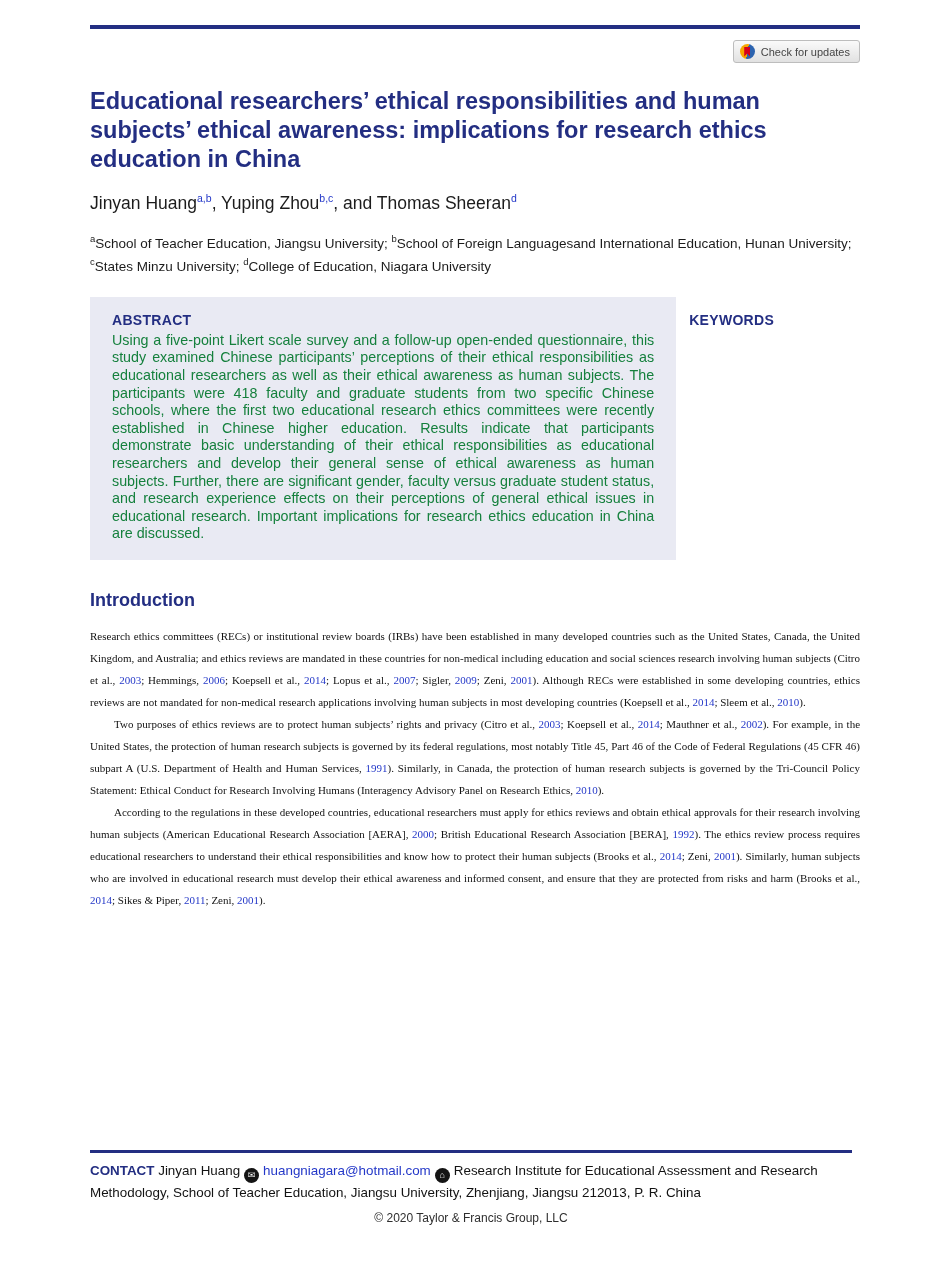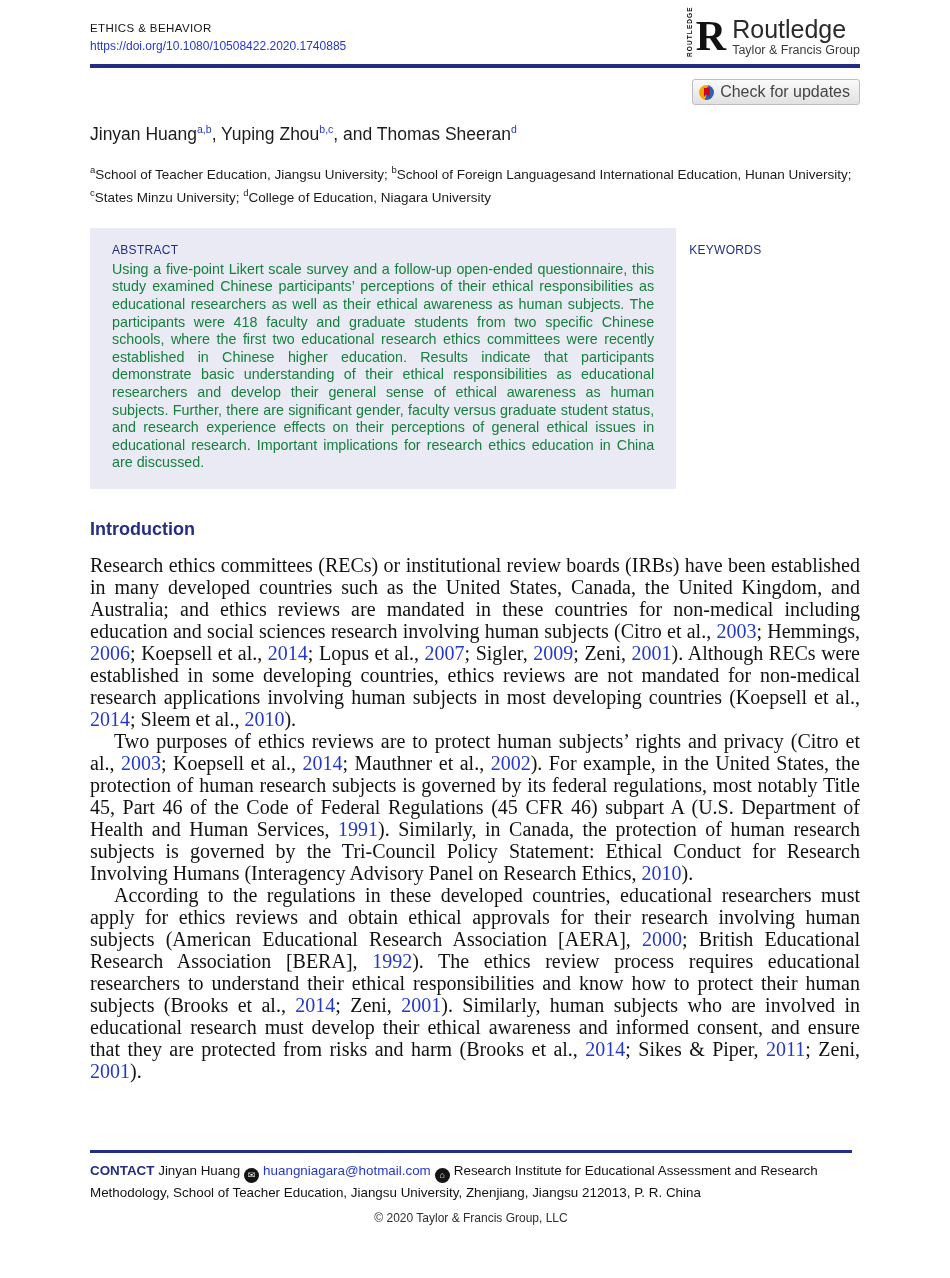--- a/index.html
+++ b/index.html
@@ -21,86 +21,73 @@
   .logo{display:flex;align-items:center;gap:3px;margin-top:-3px;}
   .logo-vert{writing-mode:vertical-rl;transform:rotate(180deg);font-size:6.5px;font-weight:bold;
     letter-spacing:1.1px;color:#121212;height:42px;text-align:center;}
   .logo-r{font-family:"Liberation Serif",serif;font-weight:bold;font-size:42px;line-height:40px;color:#121212;}
   .logo-text{margin-left:3px;}
   .logo-name{font-size:25px;color:#2a2a2a;line-height:26px;}
   .logo-sub{font-size:12.5px;color:#3a3a3a;margin-top:1px;}
   .rule{height:4px;background:var(--navy);margin-top:7px;}
   .badge-row{display:flex;justify-content:flex-end;margin-top:11px;}
   .check-badge{display:flex;align-items:center;gap:6px;background:linear-gradient(#fafafa,#e1e1e1);
-    border:1px solid #bdbdbd;border-radius:3px;padding:3px 9px 3px 6px;font-size:16px;color:#454545;
+    border:1px solid #bdbdbd;border-radius:3px;padding:3px 9px 3px 6px;font-size:11px;color:#454545;
     font-family:"Liberation Sans",sans-serif;cursor:pointer;}
   .cm-icon{position:relative;width:15px;height:15px;border-radius:50%;
     background:linear-gradient(100deg,#f7a600 50%,#2c63af 50%);}
   .cm-bm{position:absolute;left:4.5px;top:3px;width:6px;height:9.5px;background:#d6001c;
     clip-path:polygon(0 0,100% 0,100% 100%,50% 68%,0 100%);}
   
   .title{margin:24px 0 0;max-width:782px;font-size:23.5px;font-weight:bold;line-height:29px;color:var(--navy);}
   .authors{margin:18px 0 0;font-size:17.5px;color:#1c1c1c;}
   .authors sup{font-size:10.5px;}
   .affil{margin:15px 0 0;font-size:13.5px;line-height:19px;color:#1c1c1c;}
   .affil sup{font-size:9.5px;}
   .cite{color:var(--link);}
   
   .abs-row{display:flex;margin-top:21px;align-items:flex-start;}
   .abs-box{width:590px;box-sizing:border-box;background:var(--absbg);padding:15px 22px 17px 22px;}
-  .mini-label{font-size:12px;font-weight:normal;letter-spacing:.3px;color:var(--navy);}
+  .mini-label{font-size:14px;font-weight:bold;letter-spacing:.3px;color:var(--navy);}
   .abs-text{margin-top:4px;font-size:14.3px;line-height:17.6px;text-align:justify;color:#15803d;}
   .kw{margin-left:13px;width:172px;padding-top:15px;box-sizing:border-box;}
   .kw-text{margin-top:4px;font-size:13px;line-height:17.6px;color:#131313;}
   
   .section{margin:30px 0 0;font-size:18px;font-weight:bold;color:var(--navy);}
-  .body-text p{margin:0;font-family:"Liberation Serif",serif;font-size:20px;line-height:22px;
+  .body-text p{margin:0;font-family:"Liberation Serif",serif;font-size:11px;line-height:22px;
     text-align:justify;color:#121212;}
   .body-text p.first{margin-top:14px;}
   .body-text p.indent{text-indent:24px;}
   
   .footer{position:absolute;left:90px;right:98px;top:1150px;}
   .foot-rule{height:3px;background:var(--navy);}
   .contact{margin:8px 0 0;font-size:13.4px;line-height:19.5px;color:#131313;}
   .contact-lbl{font-weight:bold;color:var(--navy);}
   .ficon{display:inline-flex;align-items:center;justify-content:center;width:15px;height:15px;
     border-radius:50%;background:#141414;color:#fff;font-size:9px;vertical-align:-3px;margin:0 4px;}
   .email{color:var(--link);text-decoration:none;cursor:pointer;}
   .copyright{margin:8px 0 0;font-size:12px;color:#2e2e2e;text-align:center;}
 </style>
 </head>
 <body>
 
 <div class="page">
 
-  <div class="hdr-row">
-    <div>
-      <div class="journal">ETHICS &amp; BEHAVIOR</div>
-      <a class="doi">https://doi.org/10.1080/10508422.2020.1740885</a>
-    </div>
-    <div class="logo">
-      <span class="logo-vert">ROUTLEDGE</span>
-      <span class="logo-r">R</span>
-      <div class="logo-text">
-        <div class="logo-name">Routledge</div>
-        <div class="logo-sub">Taylor &amp; Francis Group</div>
-      </div>
-    </div>
-  </div>
   <div class="rule"></div>
 
   <div class="badge-row">
     <button class="check-badge">
       <span class="cm-icon">
           <span class="cm-bm"></span>
         </span>
       <span>Check for updates</span>
     </button>
   </div>
 
+  <h1 class="title">Educational researchers’ ethical responsibilities and human subjects’ ethical awareness: implications for research ethics education in China</h1>
   <p class="authors"><span>Jinyan Huang</span><sup class="cite">a,b</sup><span>, Yuping Zhou</span><sup class="cite">b,c</sup><span>, and Thomas Sheeran</span><sup class="cite">d</sup></p>
   <p class="affil"><sup>a</sup><span>School of Teacher Education, Jiangsu University; </span><sup>b</sup><span>School of Foreign Languagesand International Education, Hunan University; </span><sup>c</sup><span>States Minzu University; </span><sup>d</sup><span>College of Education, Niagara University</span></p>
 
   <div class="abs-row">
     <div class="abs-box">
       <div class="mini-label">ABSTRACT</div>
       <div class="abs-text">Using a five-point Likert scale survey and a follow-up open-ended questionnaire, this study examined Chinese participants’ perceptions of their ethical responsibilities as educational researchers as well as their ethical awareness as human subjects. The participants were 418 faculty and graduate students from two specific Chinese schools, where the first two educational research ethics committees were recently established in Chinese higher education. Results indicate that participants demonstrate basic understanding of their ethical responsibilities as educational researchers and develop their general sense of ethical awareness as human subjects. Further, there are significant gender, faculty versus graduate student status, and research experience effects on their perceptions of general ethical issues in educational research. Important implications for research ethics education in China are discussed.</div>
     </div>
     <div class="kw">
       <div class="mini-label">KEYWORDS</div>

